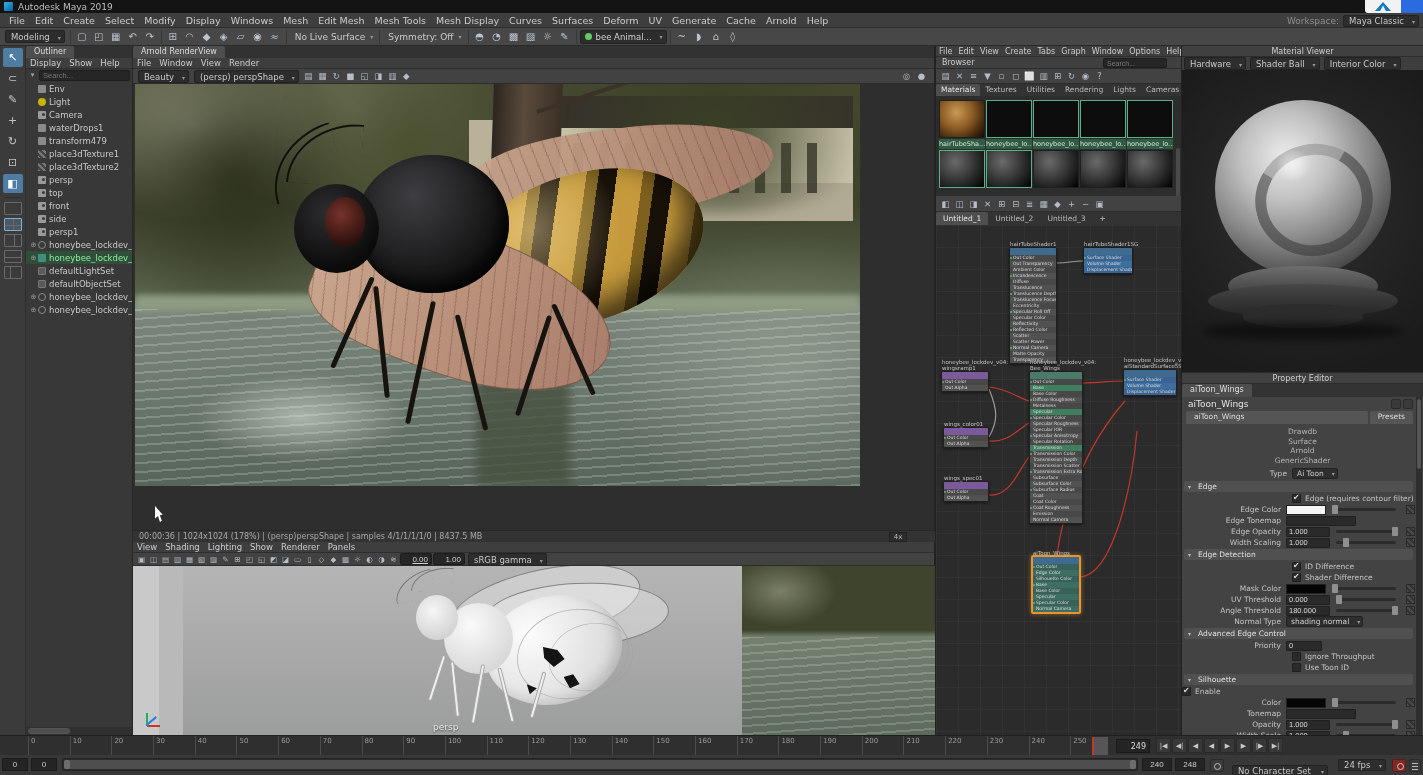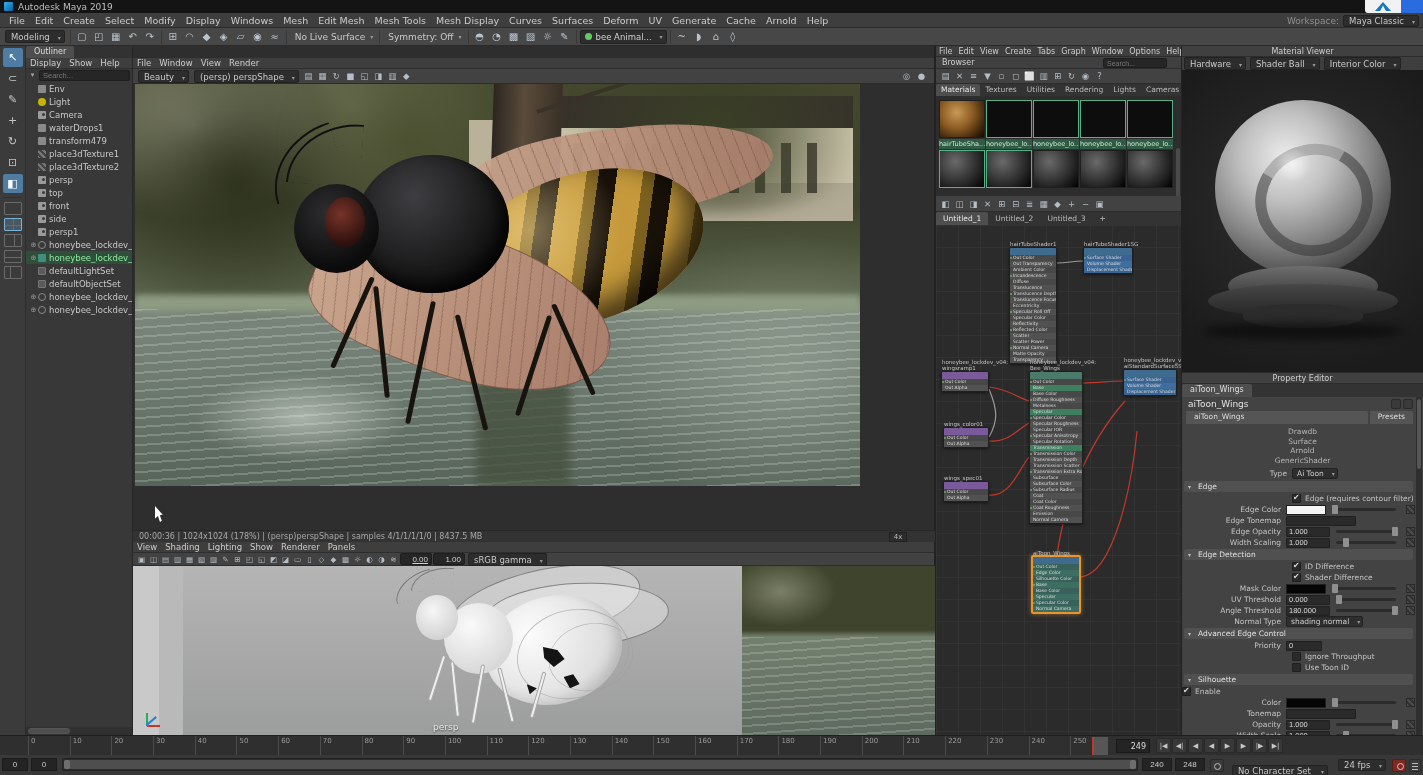--- a/index.html
+++ b/index.html
@@ -467,20 +467,23 @@
           <span class="ol-icon group-icon"></span>
           <span class="ol-label">honeybee_lockdev_v04</span>
         </div>
       </div>
     <div class="ol-hscroll">
         <span class="thumb"></span>
       </div>
   </div>
 
   <div class="rv">
+    <div class="tabstrip" style="top:0">
+      <span class="ptab">Arnold RenderView</span>
+    </div>
     <div class="pmenus">
         <span class="menu-item">File</span>
         <span class="menu-item">Window</span>
         <span class="menu-item">View</span>
         <span class="menu-item">Render</span>
       </div>
     <div class="icnbar">
       <span class="combo">Beauty</span>
       <span class="combo">(persp) perspShape</span>
       <span class="sh-icons">

